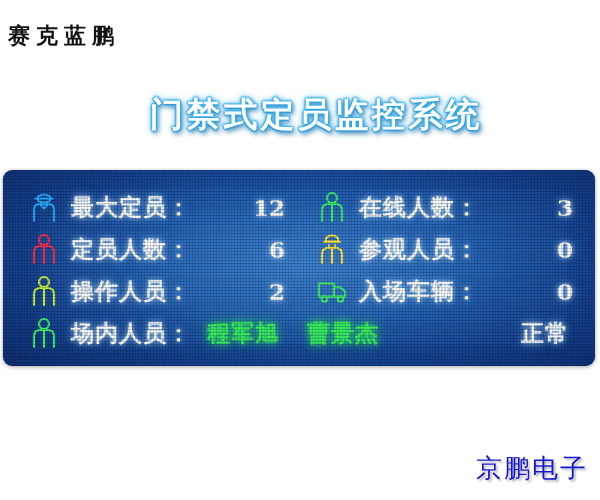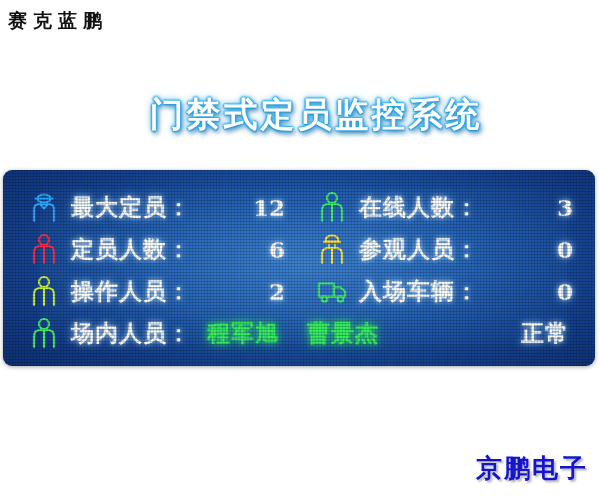--- a/index.html
+++ b/index.html
@@ -37,25 +37,25 @@
     font-size: 13px;
     vertical-align: super;
     color: #333;
     font-weight: normal;
     letter-spacing: 0;
     margin-left: 2px;
   }
   .brand-cn {
     font-family: "DejaVu Sans", sans-serif;
     font-weight: bold;
-    font-size: 19px;
+    font-size: 22px;
     color: #111111;
     letter-spacing: 6px;
     line-height: 32px;
-    margin-top: 0;
+    margin-top: 16px;
     white-space: nowrap;
   }
 
   
   .page-title {
     position: absolute;
     left: 16px;
     top: 92px;
     width: 600px;
     text-align: center;
@@ -179,21 +179,21 @@
     text-shadow: 0 0 5px rgba(190,225,255,0.95), 0 0 11px rgba(120,190,255,0.6);
     white-space: nowrap;
   }
 
   
   .footer-brand {
     position: absolute;
     right: 12px;
     bottom: 14px;
     font-family: "DejaVu Sans", sans-serif;
-    font-weight: bold;
+    font-weight: normal;
     font-size: 26px;
     letter-spacing: 2px;
     color: #1414cf;
     text-shadow: 2px 2px 2px rgba(130,130,130,0.55);
     white-space: nowrap;
     text-align: right;
   }
 </style>
 </head>
 <body>

